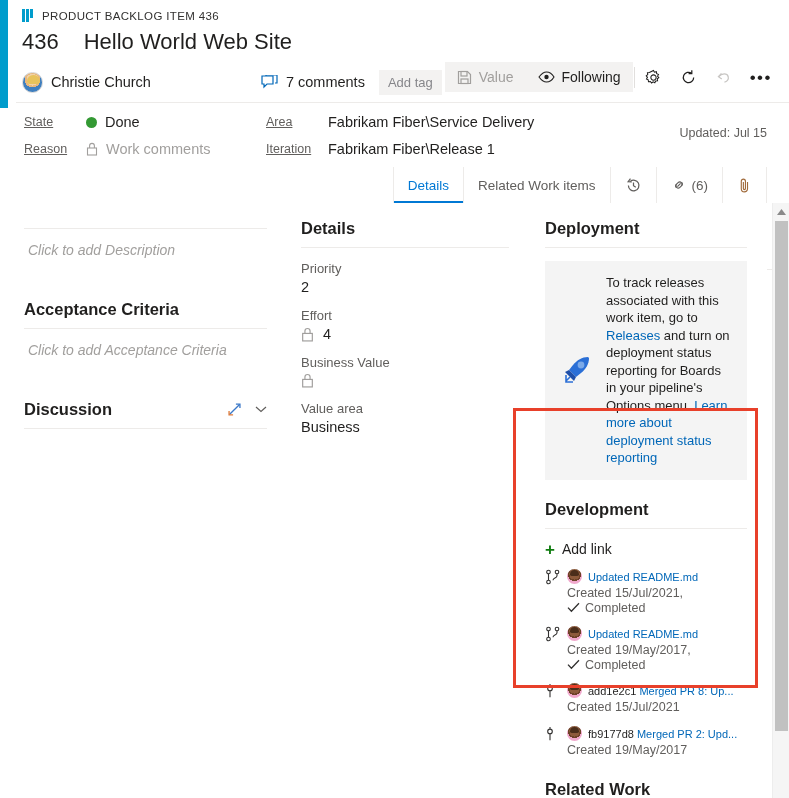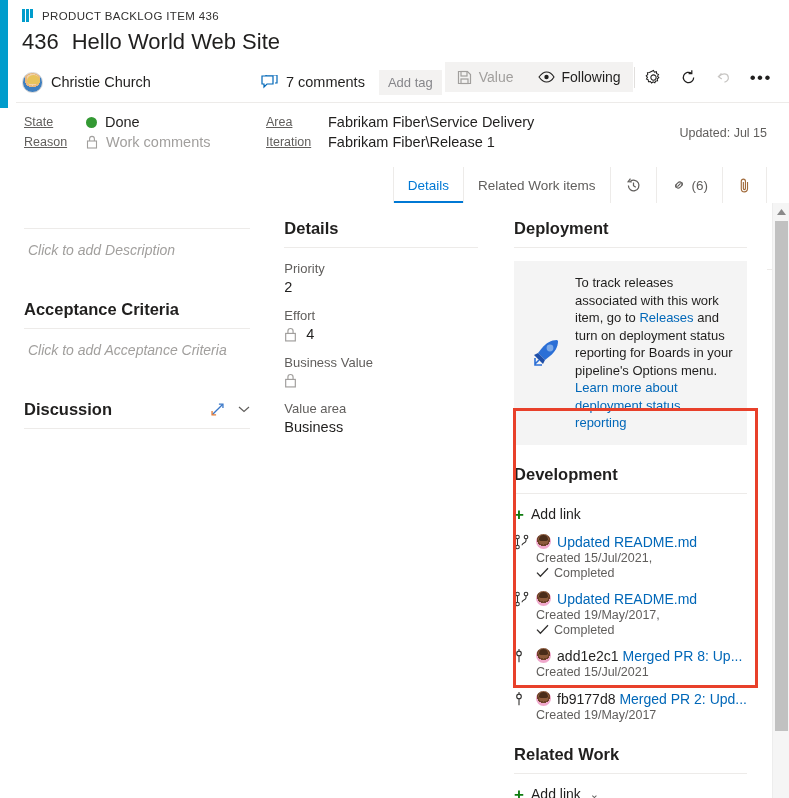--- a/index.html
+++ b/index.html
@@ -22,21 +22,21 @@
   .header { position: absolute; left: 8px; top: 0; right: 0; height: 102px; background:#fff; }
   .wi-type-row { display:flex; align-items:center; gap:7px; padding: 9px 8px 0 14px; }
   .wi-type-icon { width: 13px; height: 13px; position: relative; flex: none; }
   .wi-type-icon span { position:absolute; top:0; width:3px; height:13px; background:#009ccc; }
   .wi-type-icon span:nth-child(1){ left:0; }
   .wi-type-icon span:nth-child(2){ left:4px; }
   .wi-type-icon span:nth-child(3){ left:8px; height:9px; }
   .wi-type-text {
     font-size: 11.5px; letter-spacing: .35px; color:#323130; text-transform: uppercase;
   }
-  .title-row { display:flex; align-items:baseline; gap:13px; padding: 7px 0 0 14px; }
+  .title-row { display:flex; align-items:baseline; gap:25px; padding: 7px 0 0 14px; }
   .wi-id { font-size: 22px; color:#201f1e; font-weight:400; }
   .wi-title { font-size: 22px; color:#201f1e; font-weight:400; }
 
   .meta-row { display:flex; align-items:center; padding: 12px 0 0 14px; height: 42px; }
   .assignee { display:flex; align-items:center; gap:8px; }
   .avatar {
     width: 21px; height:21px; border-radius:50%; flex:none;
     background: radial-gradient(circle at 50% 35%, #f2d2a9 0 38%, #e8b77d 38% 50%, #3f7fbf 50% 100%);
     border: 1px solid #d6d6d6; position:relative; overflow:hidden;
   }
@@ -66,21 +66,21 @@
   .tb-icon-btn {
     background:transparent; border:none; padding: 6px 9px; cursor:pointer;
     display:flex; align-items:center; justify-content:center;
   }
   .ellipsis { letter-spacing:1.5px; font-size:17px; color:#201f1e; line-height:1; }
 
   .header-rule { position:absolute; left:8px; top:102px; right:0; height:1px; background:#edebe9; }
 
   
   .fields { position:absolute; left:8px; top:103px; right:0; height: 62px; background:#fff; }
-  .field-grid { display:grid; grid-template-columns: 62px 180px 62px auto; row-gap: 4px; padding: 11px 0 0 16px; }
+  .field-grid { display:grid; grid-template-columns: 62px 180px 62px auto; row-gap: 11px; padding: 11px 0 0 16px; }
   .f-label { font-size:12.5px; color:#605e5c; align-self:center; }
   .f-label u { text-decoration: underline; }
   .f-value { font-size:14.5px; color:#201f1e; display:flex; align-items:center; gap:8px; }
   .f-value.locked { color:#a19f9d; }
   .state-dot { width:11px; height:11px; border-radius:50%; background:#339933; flex:none; }
   .updated {
     position:absolute; right:22px; top:23px; font-size:12.5px; color:#605e5c;
   }
   .fields-rule { position:absolute; left:8px; top:166px; right:0; height:1px; background:#edebe9; }
 
@@ -134,21 +134,21 @@
     position:absolute; left: 513px; top: 408px; width: 245px; height: 280px;
     border: 3px solid #e8402a; pointer-events:none; z-index: 5;
   }
   .add-link-row { display:flex; align-items:center; gap:7px; margin-top: 12px; cursor:pointer; }
   .plus { color:#107c10; font-size:17px; line-height:1; font-weight:600; }
   .add-link-text { font-size:14px; color:#201f1e; }
   .chev { color:#605e5c; font-size:11px; margin-left:2px; }
 
   .dev-item { margin-top: 11px; }
   .dev-line1 { display:flex; align-items:center; gap:6px; }
-  .dev-title { font-size:14px; color:#0067b8; cursor:pointer; white-space:nowrap; overflow:hidden; text-overflow:clip; }
+  .dev-title { font-size:11px; color:#0067b8; cursor:pointer; white-space:nowrap; overflow:hidden; text-overflow:clip; }
   .dev-sub { font-size:12.5px; color:#605e5c; padding-left: 22px; line-height:16px; }
   .dev-status { display:flex; align-items:center; gap:5px; font-size:12.5px; color:#605e5c; padding-left: 22px; }
   .sha { color:#201f1e; }
   .mini-av { width:15px; height:15px; border-radius:50%; flex:none;
     background: radial-gradient(circle at 50% 36%, #8d5a3b 0 42%, #6d4228 42% 54%, #f0a8cc 54% 100%);
     position:relative; overflow:hidden; }
   .mini-av::after{ content:""; position:absolute; left:3px; top:1px; width:9px; height:6px; background:#4a2d1a; border-radius:5px 5px 2px 2px; }
 
   
   .scrollbar { position:absolute; right:0; top:203px; width:17px; bottom:0; background:#f5f5f5; border-left:1px solid #ededed; }

